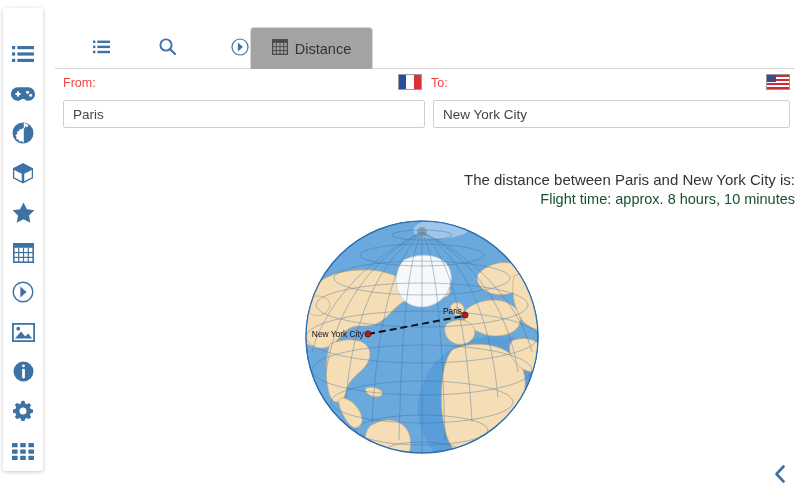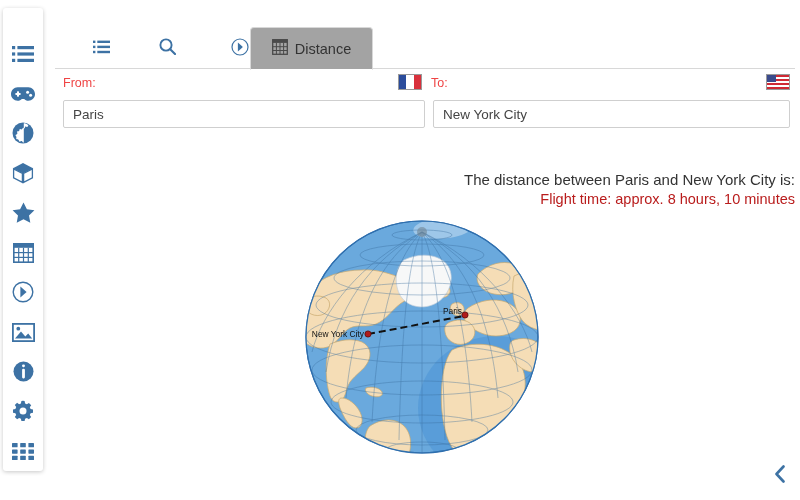--- a/index.html
+++ b/index.html
@@ -95,21 +95,21 @@
     line-height: 26px;
     outline: none;
   }
   .in-from { left: 0px; width: 362px; }
   .in-to   { left: 370px; width: 357px; }
 
   
   .result { position: absolute; left: 0; top: 137px; width: 740px; text-align:right;margin-top:33px; }
   .res-line1 { font-size: 15px; color: #333; line-height: 19px; }
   .res-line2 { font-size: 15.5px; font-weight: bold; color: #222; line-height: 21px; }
-  .res-line3 { font-size: 14.5px; color: #b91c1c; line-height: 20px; }
+  .res-line3 { font-size: 14.5px; color: #14532d; line-height: 20px; }
 
   
   .globe-wrap { position:absolute; left: 245px; top: 212px; width: 250px; height: 252px; }
 
   
   .backchev {
     position:absolute; right: 9px; bottom: 11px;
     width: 22px; height: 26px;
     display:flex; align-items:center; justify-content:center;
     cursor: pointer;

